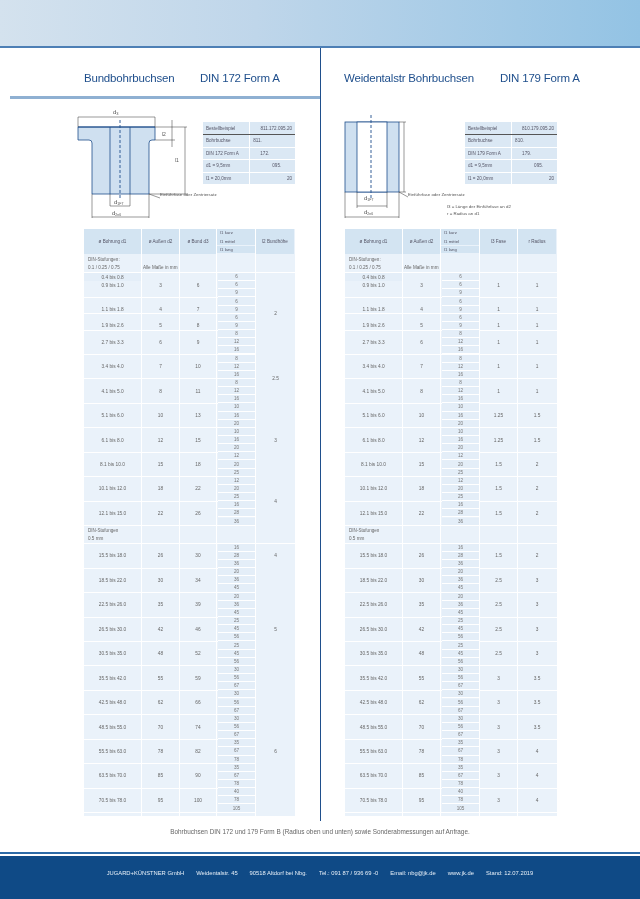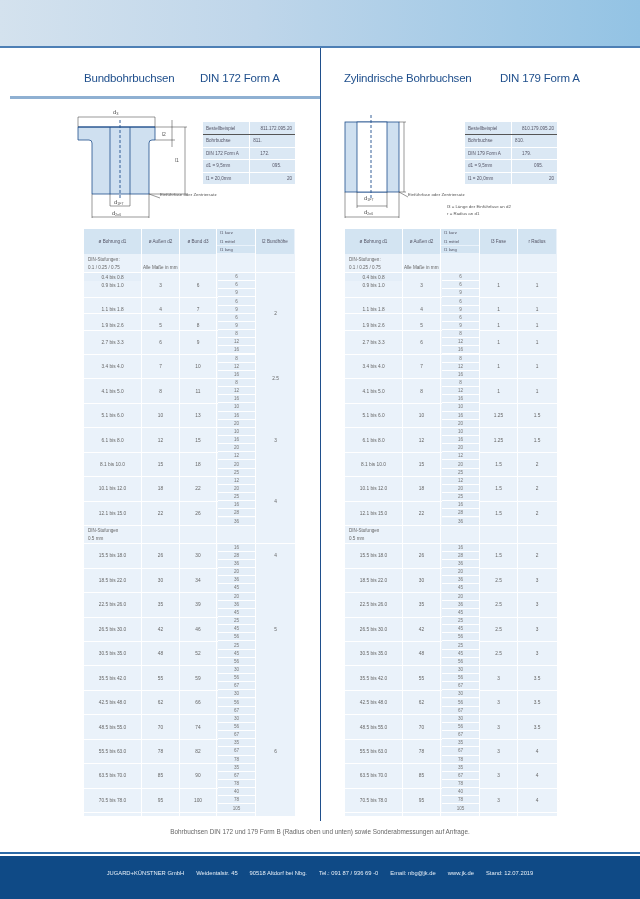--- a/index.html
+++ b/index.html
@@ -44,21 +44,21 @@
 </head>
 <body>
 
 <div class="topband"></div>
 <div class="topline"></div>
 <div class="vdivider"></div>
 
 <div class="title" style="left:84px">Bundbohrbuchsen</div>
 <div class="title" style="left:200px">DIN 172 Form A</div>
 <div class="hline" style="left:10px;width:310px"></div>
-<div class="title" style="left:344px">Zylindrische Bohrbuchsen</div>
+<div class="title" style="left:344px">Weidentalstr Bohrbuchsen</div>
 <div class="title" style="left:500px">DIN 179 Form A</div>
 
 <svg class="diagram" style="left:72px;top:100px" width="120" height="120" viewBox="0 0 120 120">
   <g fill="#cfe0f0" stroke="#1f4f8c" stroke-width="0.8">
     <path d="M6 27 H83 V40 H80 Q77 40 77 43 V94 H20 V43 Q20 40 17 40 H6 Z"></path>
   </g>
   <line x1="6" y1="27" x2="83" y2="27" stroke="#1f4f8c" stroke-width="1.2"></line>
   <line x1="38" y1="27" x2="38" y2="94" stroke="#1f4f8c" stroke-width="0.8"></line>
   <line x1="58" y1="27" x2="58" y2="94" stroke="#1f4f8c" stroke-width="0.8"></line>
   <line x1="48" y1="20" x2="48" y2="98" stroke="#1f4f8c" stroke-width="0.9" stroke-dasharray="3,2"></line>

